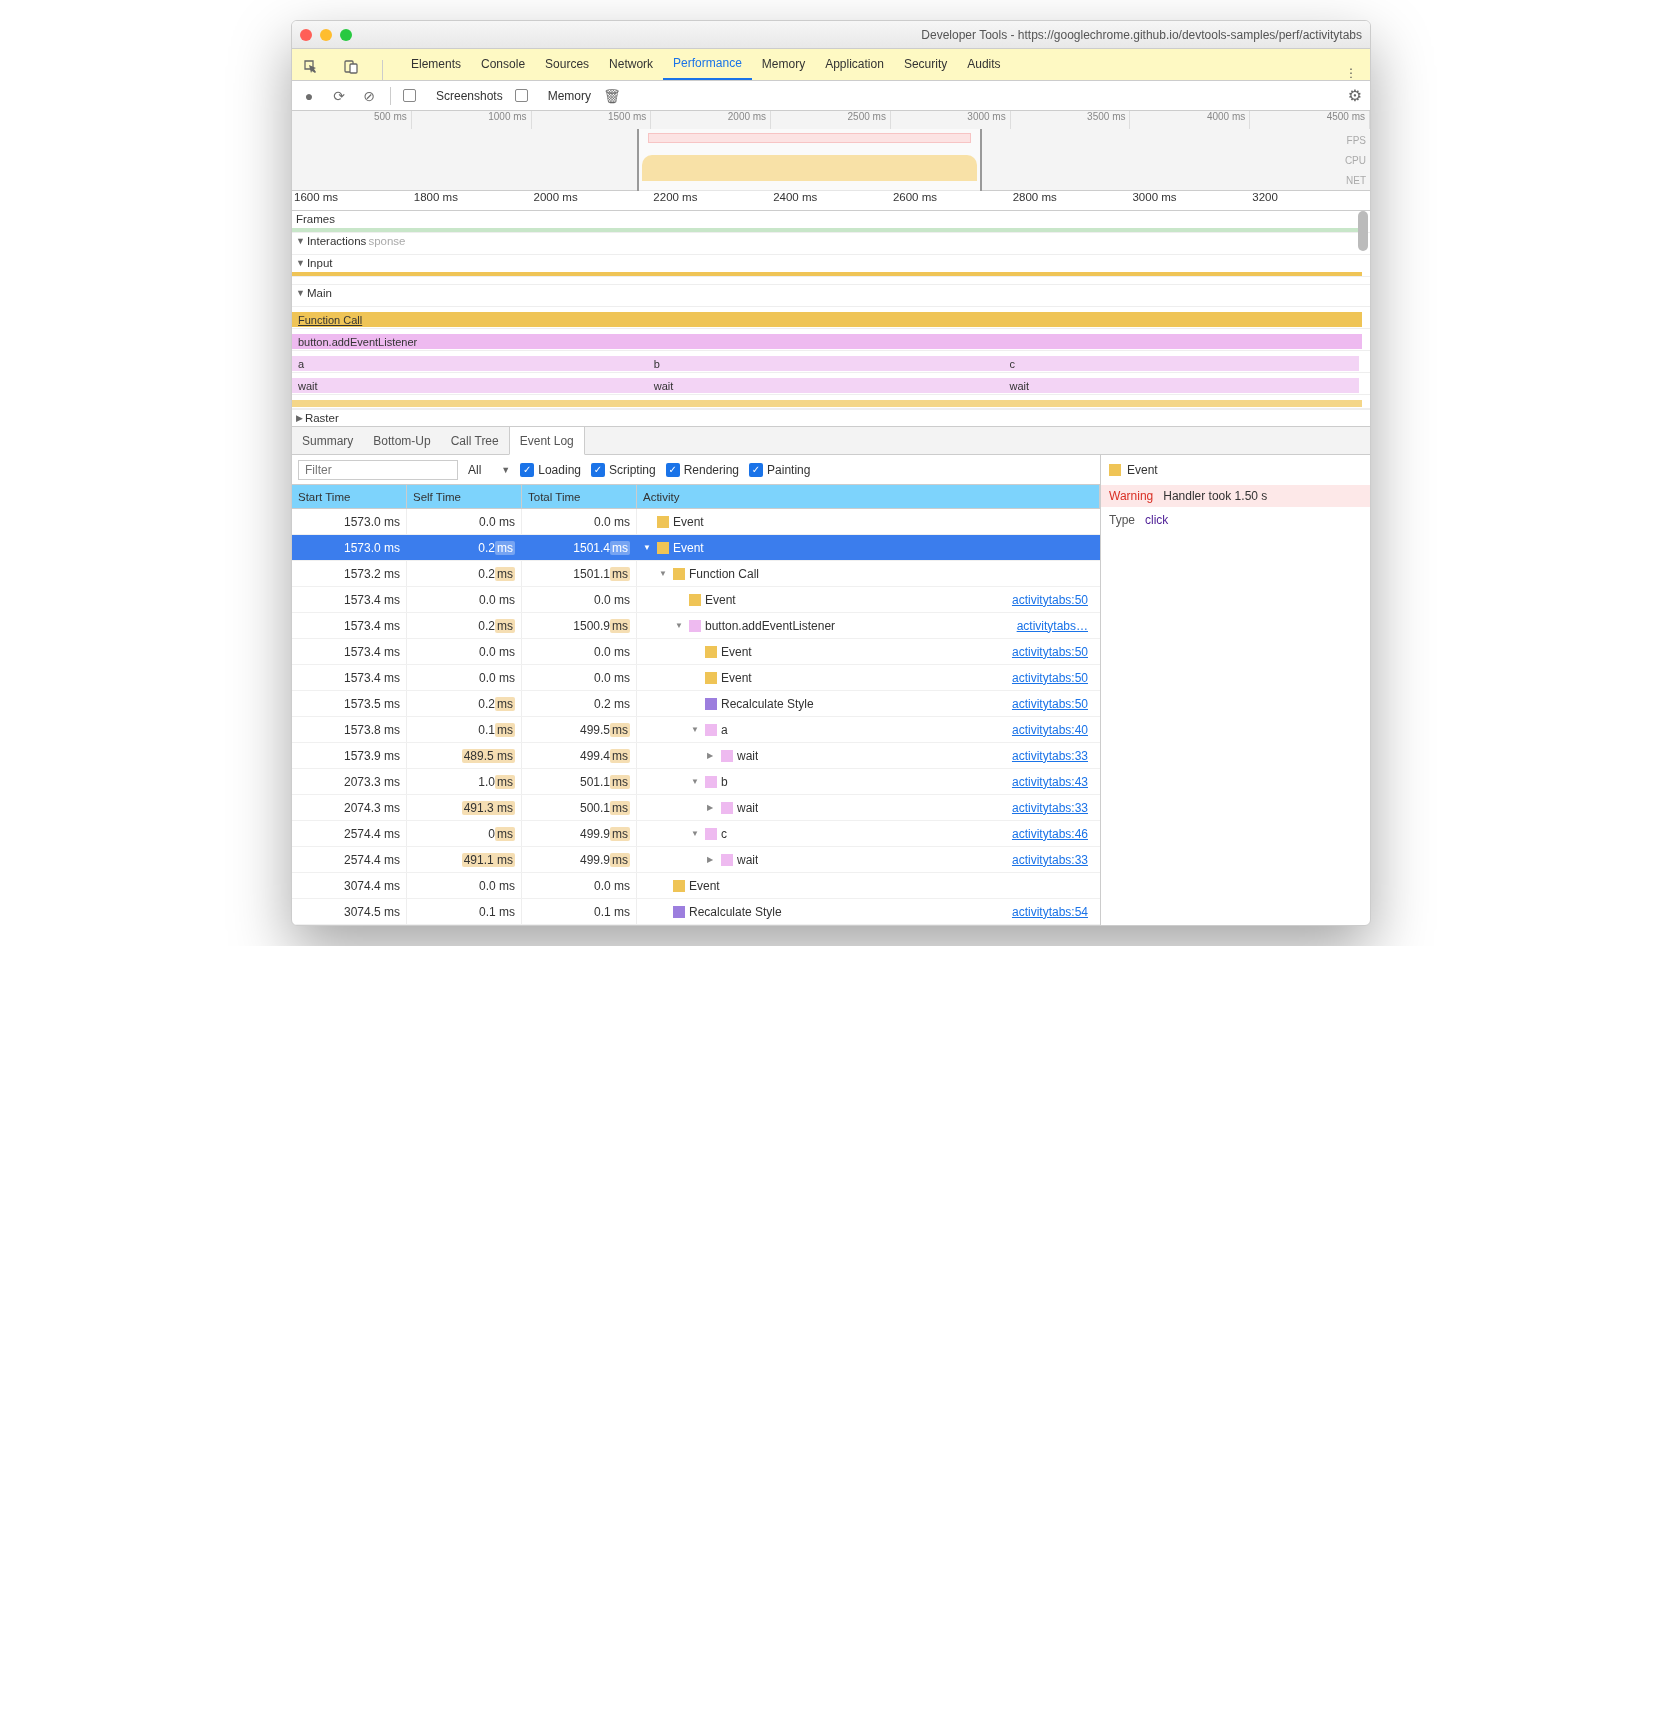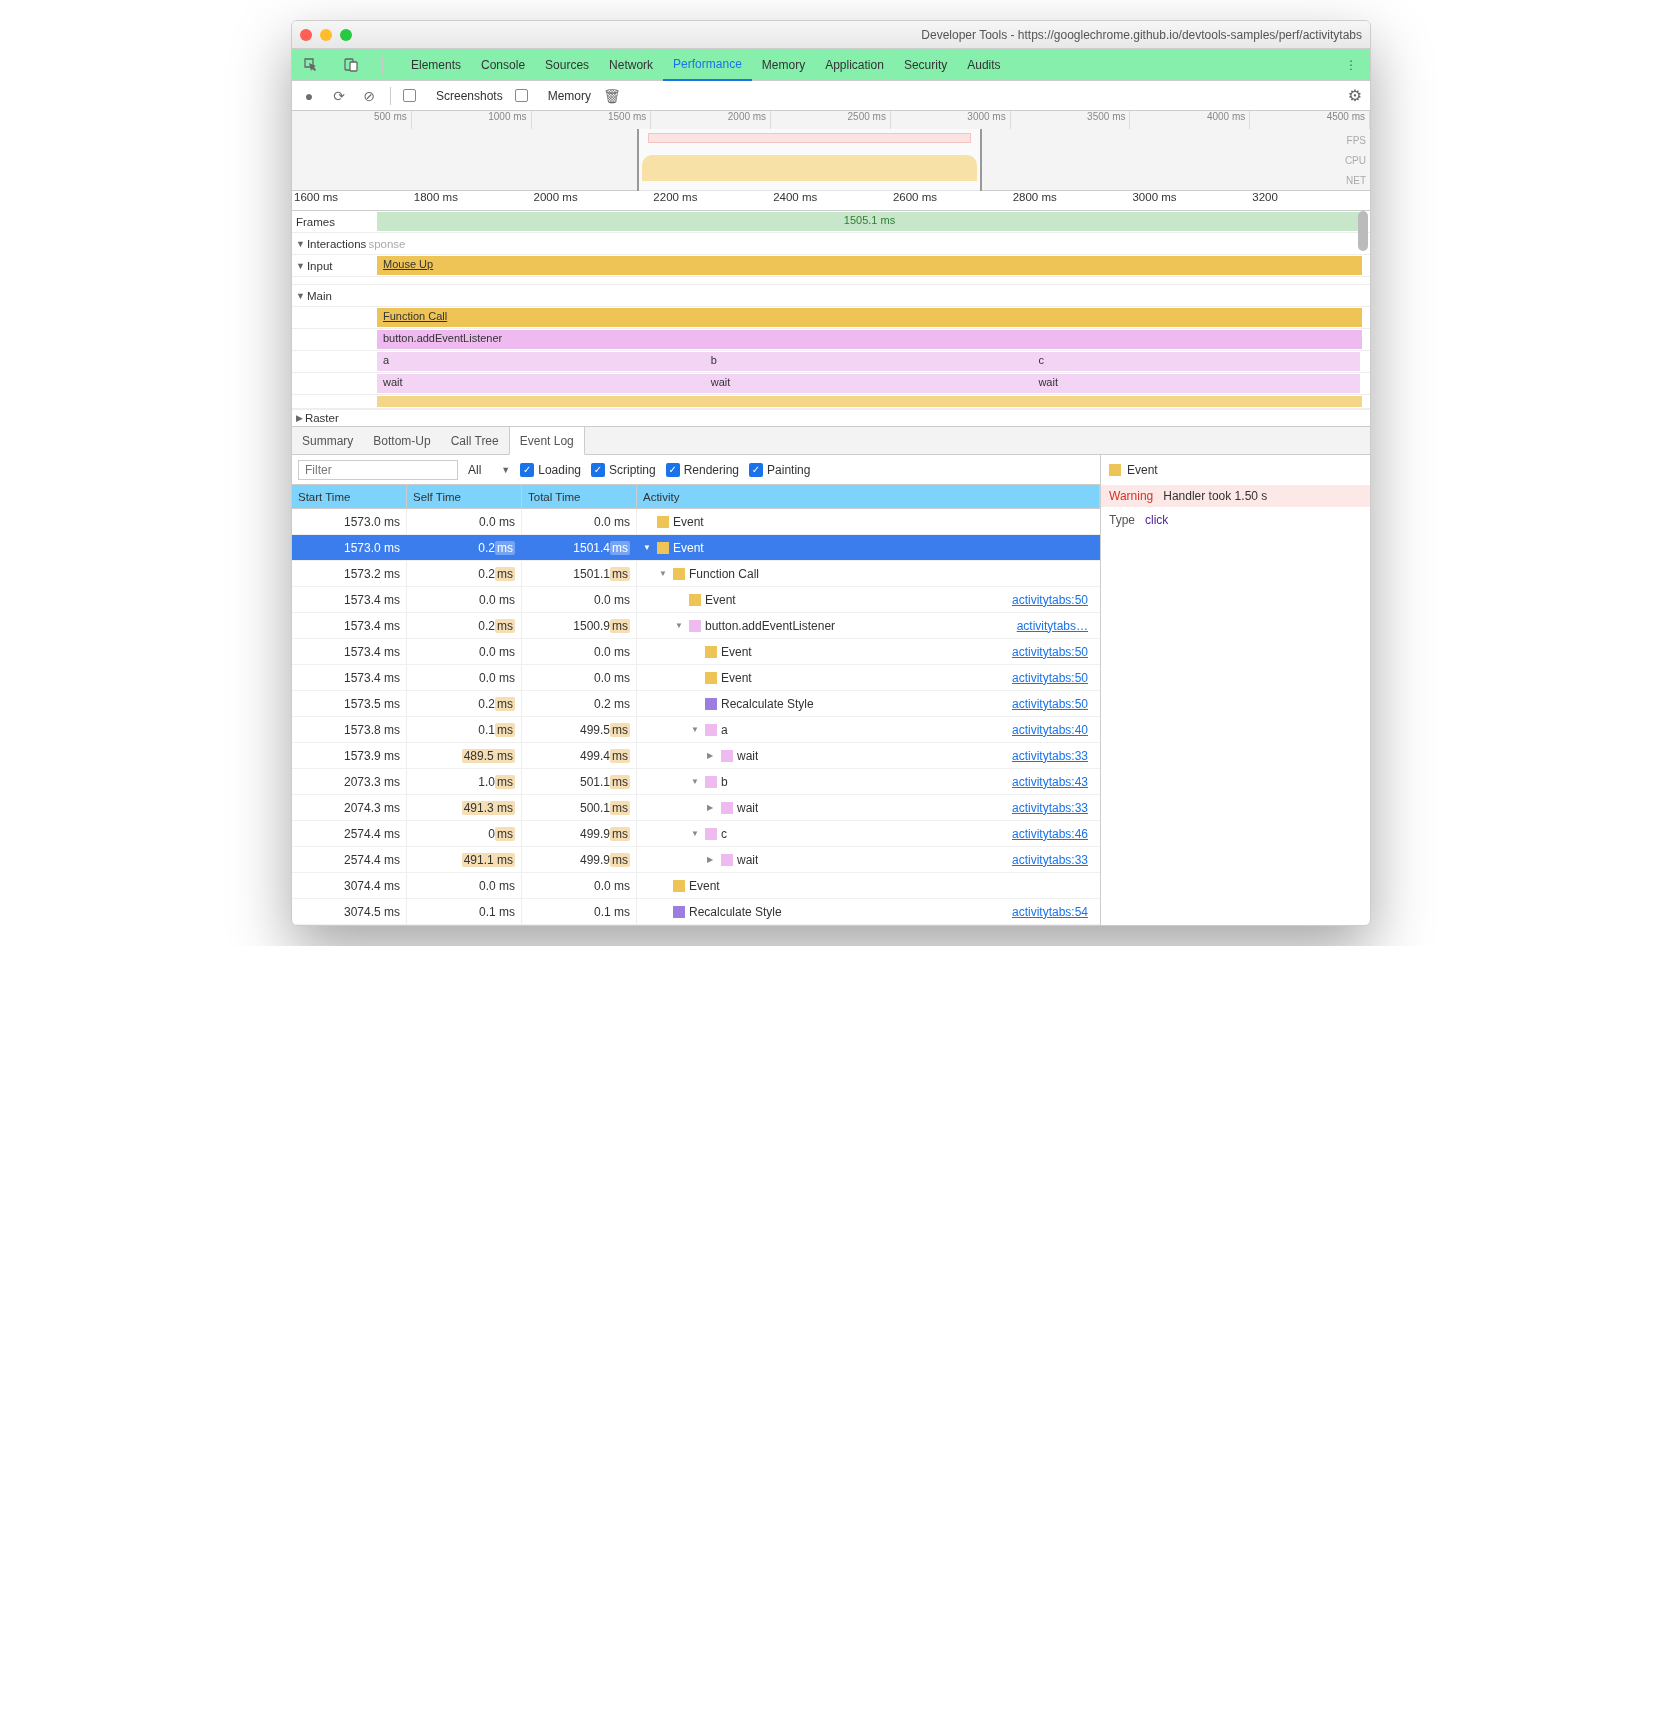--- a/index.html
+++ b/index.html
@@ -3,21 +3,21 @@
 <meta charset="utf-8">
 <style>
 * { box-sizing: border-box; margin: 0; padding: 0; }
 body { font-family: -apple-system, BlinkMacSystemFont, "Helvetica Neue", Arial, sans-serif; font-size: 12px; background: #fff; color: #333; }
 .window { width: 1080px; margin: 20px auto; border: 1px solid #ccc; border-radius: 6px; overflow: hidden; box-shadow: 0 25px 60px rgba(0,0,0,0.35); background: #fff; }
 .titlebar { background: linear-gradient(#f6f6f6,#e8e8e8); height: 28px; display:flex; align-items:center; padding: 0 8px; border-bottom: 1px solid #ccc; }
 .traffic { display:flex; gap:8px; margin-right: 12px;}
 .dot { width:12px; height:12px; border-radius:50%; }
 .dot.r{background:#ff5f57;} .dot.y{background:#ffbd2e;} .dot.g{background:#28c940;}
 .title { flex:1; text-align:right; color:#555; font-size:12px;}
-.tabbar { display:flex; align-items:center; height:32px; border-bottom:1px solid #ccc; background:#86efac; padding:0 6px; gap:14px;}
+.tabbar { display:flex; align-items:flex-end; height:32px; border-bottom:1px solid #ccc; background:#fef9c3; padding:0 6px; gap:14px;}
 .tabbar .icn { width:26px; height:26px; display:flex; align-items:center; justify-content:center; color:#555;}
 .tabbar .sep { width:1px; height:20px; background:#ccc; margin:0 4px;}
 .tab { padding:0 10px; height:32px; display:flex; align-items:center; color:#333; cursor:default;}
 .tab.active { color:#1a73e8; border-bottom:2px solid #1a73e8; }
 .kebab { margin-left:auto; width:26px; text-align:center; color:#555;}
 .toolbar2 { display:flex; align-items:center; height:30px; border-bottom:1px solid #ccc; padding:0 8px; gap:12px; background:#fff;}
 .toolbar2 .cicn { color:#6e6e6e; font-size:14px; width:18px; text-align:center;}
 .toolbar2 .vsep{width:1px;height:18px;background:#ccc;}
 .chk { display:flex; align-items:center; gap:20px; color:#333;}
 .chkbox{width:13px;height:13px;border:1px solid #888;border-radius:2px;display:inline-block;}
@@ -26,21 +26,21 @@
 .ov-ruler{height:18px;display:flex;font-size:10px;color:#888;}
 .ov-ruler span{flex:1;text-align:right;padding-right:4px;border-right:1px solid #ddd;}
 .ov-body{position:relative;height:62px;}
 .ov-sel{position:absolute;top:0;bottom:0;left:32%;width:32%;border-left:2px solid #999;border-right:2px solid #999;background:rgba(255,255,255,0.5);}
 .ov-pink{position:absolute;top:4px;height:10px;left:33%;width:30%;background:#f9c6c6;border:1px solid #e88;}
 .ov-yellow{position:absolute;top:26px;height:26px;left:32.5%;width:31%;background:#f0c34e;border-radius:10px 10px 0 0;}
 .ov-labels{position:absolute;right:4px;top:2px;font-size:10px;color:#aaa;text-align:right;line-height:20px;}
 .ruler2{height:20px;display:flex;border-bottom:1px solid #ccc;font-size:11.5px;}
 .ruler2 span{flex:1;text-align:left;padding-left:2px;}
 .tracks{background:#fff;}
-.trow{display:flex;align-items:stretch;border-bottom:1px solid #eee;min-height:22px;}
+.trow{display:flex;align-items:stretch;border-bottom:1px solid #eee;min-height:22px;flex-direction:column;}
 .tlabel{width:85px;padding:2px 4px;font-size:11.5px;color:#333;display:flex;align-items:center;gap:2px;}
 .tlabel .tri{font-size:9px;color:#666;}
 .tbody{flex:1;position:relative;}
 .bar{position:absolute;top:1px;bottom:1px;font-size:11px;padding:2px 6px;overflow:hidden;white-space:nowrap;}
 .green{background:#c8e6c9;color:#2e7d32;text-align:center;}
 .yellow{background:#efc456;text-decoration:underline;}
 .pink{background:#eebaf0;}
 .pinklt{background:#f3d4f5;}
 .tracks-scroll{position:absolute;right:2px;top:0;width:10px;height:40px;background:#bbb;border-radius:5px;}
 .flame-wrap{position:relative;border-bottom:1px solid #ccc;}

